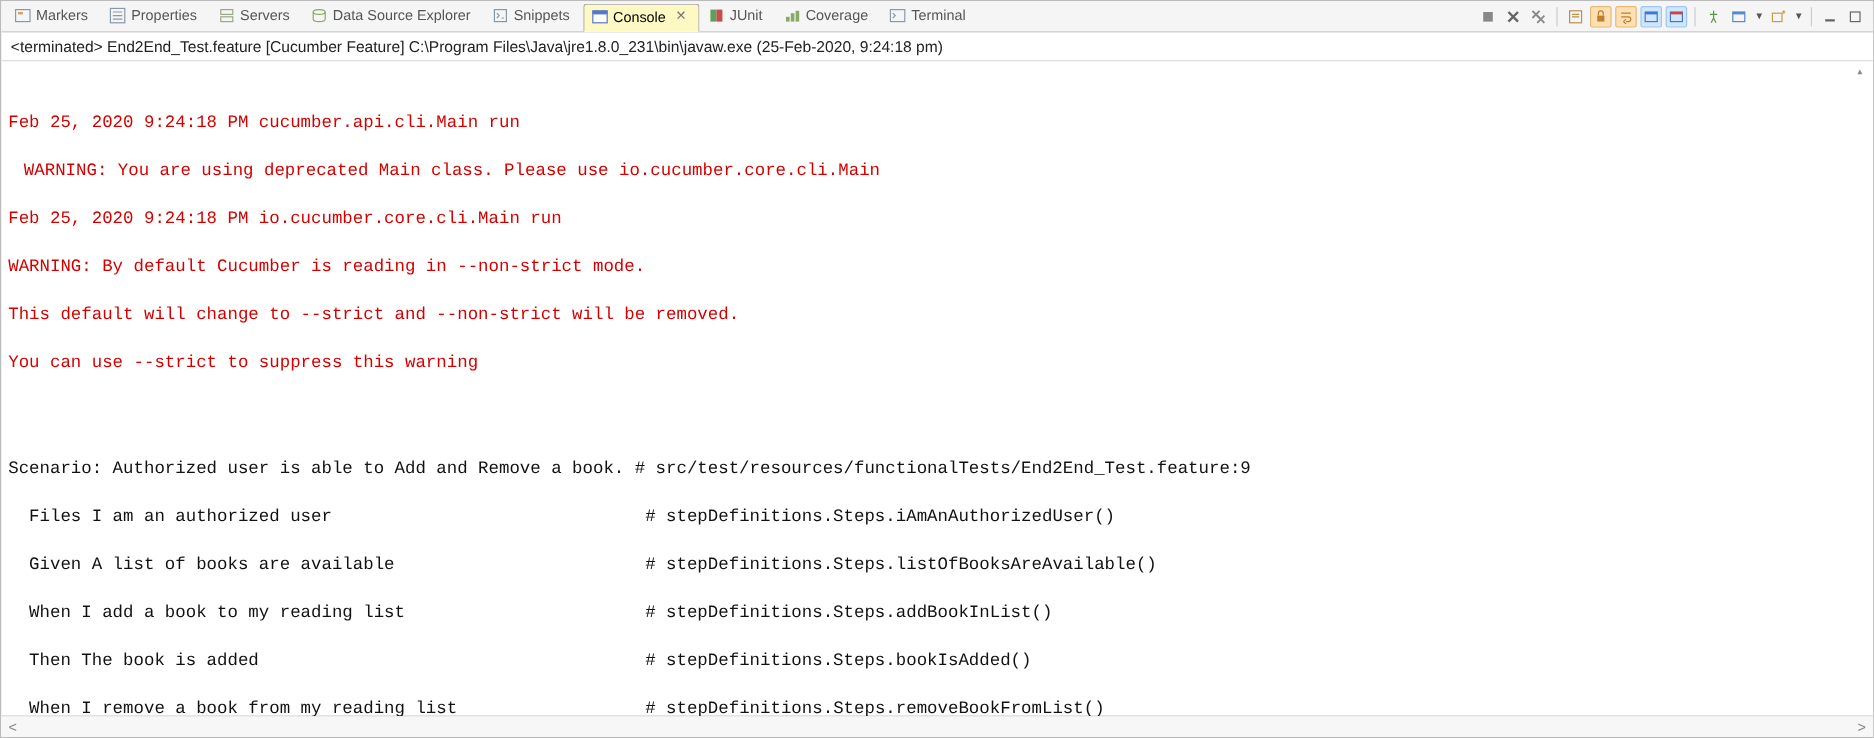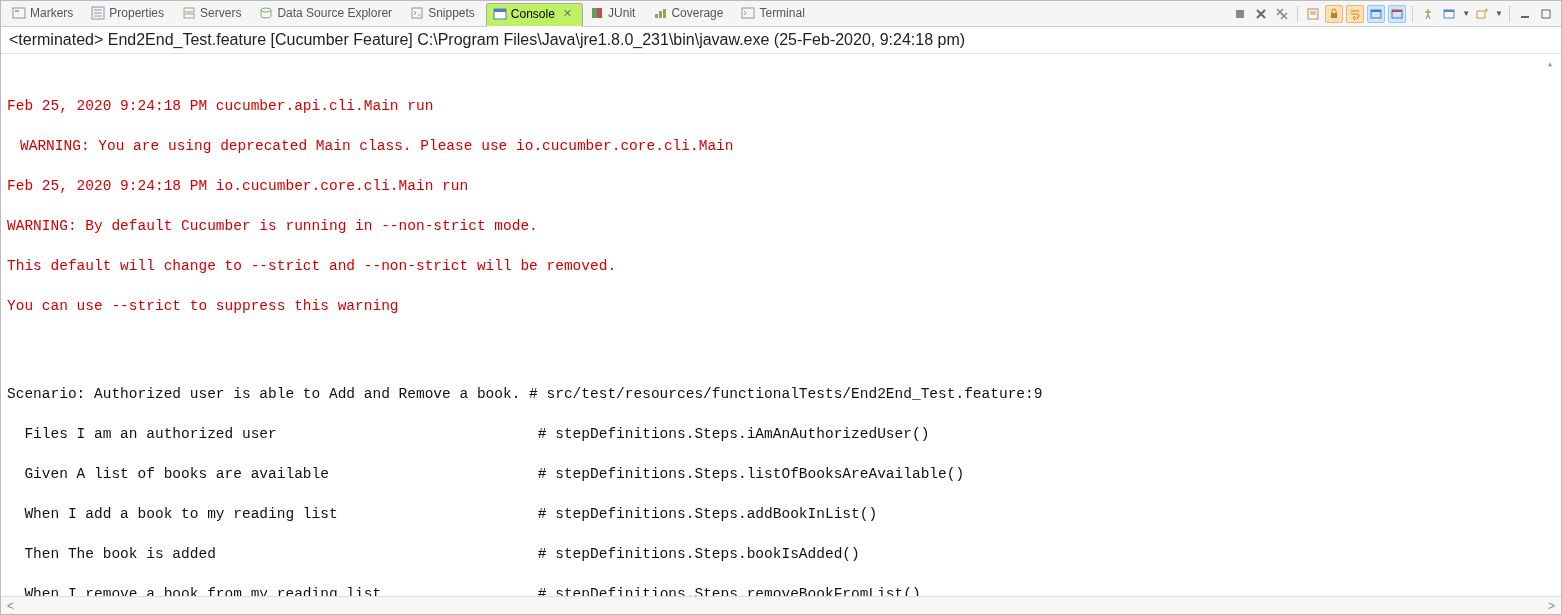--- a/index.html
+++ b/index.html
@@ -1,25 +1,25 @@
 <!DOCTYPE html>
 <html><head>
 <meta charset="utf-8">
 <style>
   * { margin:0; padding:0; box-sizing:border-box; }
   body { font-family: "Segoe UI", Tahoma, sans-serif; font-size:12px; background:#fff; color:#000; width:1562px; height:615px; border:1px solid #bbb; display:flex; flex-direction:column; overflow:hidden;}
   .tabbar { display:flex; align-items:center; height:26px; background:#f5f5f5; border-bottom:1px solid #ccc; padding:0 4px; gap:0; }
   .tab { display:flex; align-items:flex-start; gap:4px; padding:3px 10px 2px 6px; color:#555; cursor:pointer; border:1px solid transparent; height:24px; }
-  .tab.active { background:#bef264; border:1px solid #aaa; border-bottom:1px solid #fff; border-radius:3px 3px 0 0; position:relative; top:1px; color:#000;}
+  .tab.active { background:#fef9c3; border:1px solid #aaa; border-bottom:1px solid #fff; border-radius:3px 3px 0 0; position:relative; top:1px; color:#000;}
   .tab .icon { width:14px; height:14px; display:inline-flex; align-items:center; justify-content:center;}
   .tabclose { color:#777; margin-left:4px; font-size:11px;}
   .tabs-right { margin-left:auto; display:flex; align-items:center; gap:3px; padding-right:2px;}
   .tbtn { width:18px; height:18px; display:flex; align-items:center; justify-content:center; cursor:pointer; color:#555; border-radius:2px;}
   .sep { width:1px; height:16px; background:#ccc; margin:0 3px;}
-  .status { padding:4px 8px; border-bottom:1px solid #ddd; font-size:16px; color:#222; font-family:Tahoma, sans-serif;}
+  .status { padding:4px 8px; border-bottom:1px solid #ddd; font-size:13px; color:#222; font-family:Tahoma, sans-serif;}
   .console { flex:1; overflow:auto; padding:2px 6px; font-family:Consolas,"Courier New",monospace; font-size:14.5px; line-height:20px; white-space:pre; color:#111; position:relative;}
   .warn { color:#d40000; }
   .hscroll { height:18px; border-top:1px solid #ddd; background:#f7f7f7; display:flex; align-items:center; justify-content:space-between; padding:0 6px; color:#888;}
   .vscroll-arrow { position:absolute; right:4px; top:4px; width:14px; height:14px; color:#888; font-size:10px; display:flex; align-items:center; justify-content:center;}
   svg{display:block;}
   .hl-blue{background:#cfe6ff;border:1px solid #9fc6ef;border-radius:2px;}
   .hl-orange{background:#ffe0b3;border:1px solid #e6b877;border-radius:2px;}
   .dropdown-arrow{font-size:8px;color:#555;margin-left:1px;}
 </style>
 </head>
@@ -194,21 +194,21 @@
   </div>
 </div>
 
 <div class="status">&lt;terminated&gt; End2End_Test.feature [Cucumber Feature] C:\Program Files\Java\jre1.8.0_231\bin\javaw.exe (25-Feb-2020, 9:24:18 pm)</div>
 
 <div class="console">
 <span class="vscroll-arrow">▴</span>
 <span class="warn" style="display: block;">Feb 25, 2020 9:24:18 PM cucumber.api.cli.Main run</span>
 <span class="warn" style="display: block; margin-left: 13px;">WARNING: You are using deprecated Main class. Please use io.cucumber.core.cli.Main</span>
 <span class="warn" style="display: block;">Feb 25, 2020 9:24:18 PM io.cucumber.core.cli.Main run</span>
-<span class="warn" style="display: block;">WARNING: By default Cucumber is running in --non-strict mode.</span>
+<span class="warn" style="display: block;">WARNING: By default Cucumber is reading in --non-strict mode.</span>
 <span class="warn" style="display: block;">This default will change to --strict and --non-strict will be removed.</span>
 <span class="warn" style="display: block;">You can use --strict to suppress this warning</span>
 
 <span style="display: block; margin-top: 28px;">Scenario: Authorized user is able to Add and Remove a book. # src/test/resources/functionalTests/End2End_Test.feature:9</span>
 <span style="display: block;"><span>  Files I am an authorized user</span><span class="pad0">                              </span><span># stepDefinitions.Steps.iAmAnAuthorizedUser()</span></span>
 <span style="display: block;"><span>  Given A list of books are available</span><span class="pad1">                        </span><span># stepDefinitions.Steps.listOfBooksAreAvailable()</span></span>
 <span style="display: block;"><span>  When I add a book to my reading list</span><span class="pad2">                       </span><span># stepDefinitions.Steps.addBookInList()</span></span>
 <span style="display: block;"><span>  Then The book is added</span><span class="pad3">                                     </span><span># stepDefinitions.Steps.bookIsAdded()</span></span>
 <span style="display: block;"><span>  When I remove a book from my reading list</span><span class="pad4">                  </span><span># stepDefinitions.Steps.removeBookFromList()</span></span>
 <span style="display: block;"><span>  Then The book is removed</span><span class="pad5">                                   </span><span># stepDefinitions.Steps.bookIsRemoved()</span></span>

